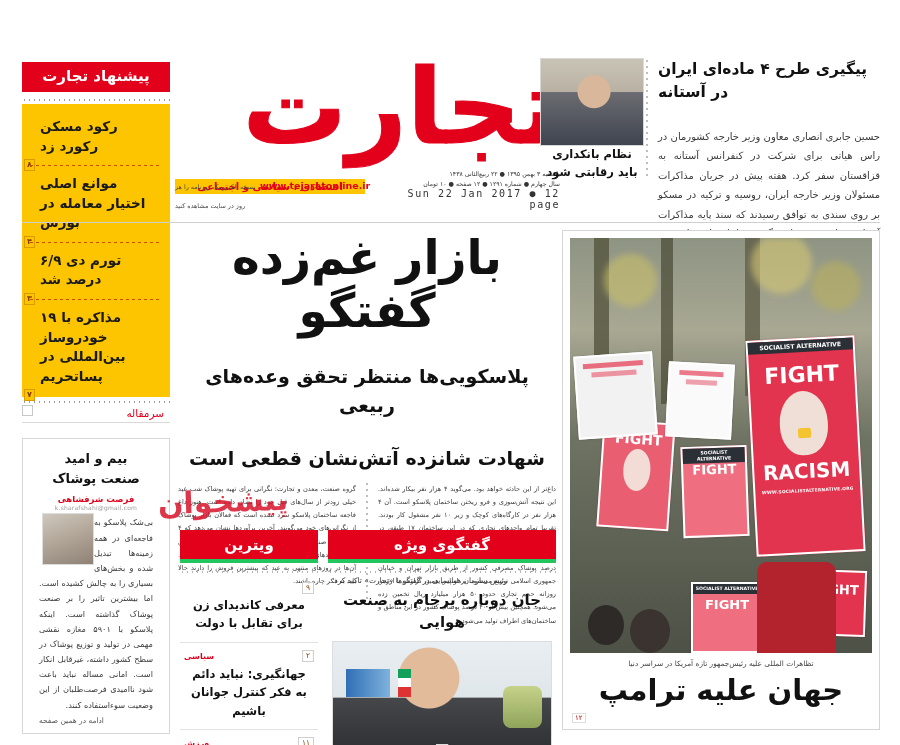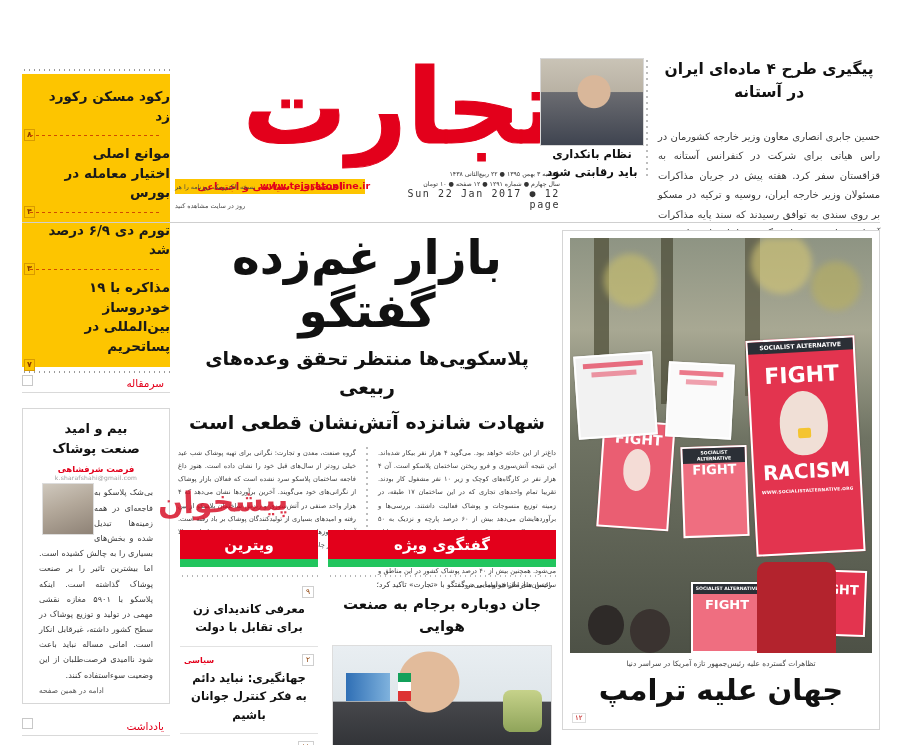--- a/index.html
+++ b/index.html
@@ -32,22 +32,22 @@
   #promo-wrap:before, #promo-wrap:after {
     content:''; position:absolute; left:0; right:0; height:3px;
     background-image: radial-gradient(circle, #9a9a9a 0.8px, transparent 1px);
     background-size: 5px 4px;
   }
   #promo-wrap:before { top:0; } #promo-wrap:after { bottom:0; }
 
   .promo-box { background:#fdc500; padding: 4px 0 2px; position: relative; }
   .promo-item {
     position: relative;
-    padding: 9px 0 9px 18px;
-    text-align: right;
+    padding: 9px 12px 9px 18px;
+    text-align: left;
     font-size: 13.5px; font-weight: bold; color:#1a1a1a; line-height: 1.45;
   }
   .promo-item + .promo-item:before {
     content:''; position:absolute; top:0; left:8px; right:8px; height:1px;
     background-image: repeating-linear-gradient(to right,#d14b00 0 3px,transparent 3px 6px);
     background-size:6px 1px;
   }
   .promo-pg {
     position: absolute; left: 2px; bottom: -6px;
     font-size: 8px; color:#8a3b00; background:#fdc500;
@@ -83,45 +83,45 @@
     position:absolute; left:0; bottom:26px; width:190px; background:#fdc500;
     color:#e3001b; font-size:10px; font-weight:bold; text-align:center; padding:2px 4px; letter-spacing:.5px;
   }
   .mast-url { position:absolute; left:0; bottom:8px; width:205px; text-align:left; }
   .mast-url .u { font-size:9.5px; font-weight:bold; color:#e3001b; font-family:"DejaVu Sans", sans-serif; }
   .mast-url .t { font-size:6.4px; color:#444; }
 
   
   #toprow { position:absolute; left:540px; top:58px; width:340px; height:160px; }
   #topstory { position:absolute; right:0; top:0; width:222px; }
-  #topstory h2 { font-size:15.5px; font-weight:bold; text-align:center; color:#111; line-height:1.5; }
+  #topstory h2 { font-size:15.5px; font-weight:bold; text-align:left; color:#111; line-height:1.5; }
   #topstory p { font-size:10px; line-height:1.95; color:#3a3a3a; text-align:justify; margin-top:22px; }
   #topstory .pg { font-size:7px; color:#666; text-align:left; margin-top:2px;}
   #topfig { position:absolute; left:0; top:0; width:104px; }
   #topfig .ph { width:104px; height:88px; border:1px solid #d8d8d8; }
   #topfig h3 { font-size:11.5px; font-weight:bold; text-align:center; line-height:1.55; color:#111; }
 
   .rulefull { position:absolute; left:22px; right:20px; height:1px; background:#cfcfcf; }
 
   
   #lead { position:absolute; left:178px; top:228px; width:378px; }
   .kicker { font-size:10px; text-align:center; color:#222; font-weight:bold; }
   .kicker b { color:#e3001b; }
   .lead-h1 { font-size:47px; font-weight:bold; text-align:center; color:#111; line-height:1.12; letter-spacing:-1.5px; margin-top:4px;}
-  .lead-h2 { font-size:19px; font-weight:bold; text-align:center; color:#111; line-height:1.5; margin-top:7px; letter-spacing:-.4px;}
+  .lead-h2 { font-size:19px; font-weight:bold; text-align:center; color:#111; line-height:1.5; margin-top:25px; letter-spacing:-.4px;}
   .lead-body { display:flex; gap:10px; margin-top:10px; }
   .lead-col { flex:1; font-size:6.6px; line-height:2.0; color:#3b3b3b; text-align:justify; }
 
   
   #watermark { position:absolute; left:128px; top:484px; width:190px; height:62px; pointer-events:none; z-index:40; }
   #wm-fa { font-size:30px; font-weight:bold; color:#d8122a; opacity:.85; text-align:center; letter-spacing:-2px; transform:rotate(-2deg); }
   #wm-en { font-size:17px; font-weight:bold; font-style:italic; color:#2b2b2b; text-align:center; margin-top:-4px; letter-spacing:-.5px; }
 
   
-  .sec-head { background:#e3001b; color:#fff; text-align:center; font-weight:bold; font-size:15px; padding:6px 0 5px; border-bottom:8px solid #22c55e; }
+  .sec-head { background:#e3001b; color:#fff; text-align:center; font-weight:bold; font-size:15px; padding:6px 0 5px; border-bottom:4px solid #22c55e; }
 
   
   #vitrin { position:absolute; left:180px; top:530px; width:138px; }
   #vitrin-list { margin-top:7px; position:relative; padding: 4px 0; }
   #vitrin-list:before, #vitrin-list:after {
     content:''; position:absolute; left:0; right:0; height:3px;
     background-image: radial-gradient(circle, #b5b5b5 0.8px, transparent 1px);
     background-size: 5px 4px;
   }
   #vitrin-list:before{top:0;} #vitrin-list:after{bottom:0;}
@@ -134,21 +134,21 @@
 
   
   #goftogoo { position:absolute; left:328px; top:530px; width:228px; }
   #gof-inner { margin-top:7px; position:relative; padding:6px 4px; }
   #gof-inner:before, #gof-inner:after {
     content:''; position:absolute; left:0; right:0; height:3px;
     background-image: radial-gradient(circle, #b5b5b5 0.8px, transparent 1px);
     background-size: 5px 4px;
   }
   #gof-inner:before{top:0;} #gof-inner:after{bottom:0;}
-  .gof-kicker { font-size:7.5px; text-align:right; color:#333; }
+  .gof-kicker { font-size:7.5px; text-align:left; color:#333; }
   .gof-title { font-size:15px; font-weight:bold; text-align:center; line-height:1.45; margin-top:5px; color:#111;}
   .gof-ph { width:100%; height:108px; margin-top:7px; border:1px solid #ddd; position:relative; overflow:hidden;}
   .gof-pg { position:absolute; left:50%; transform:translateX(-50%); bottom:-6px; font-size:7px; color:#a00; background:#fff; border:1px solid #ddd; padding:0 3px;}
 
   
   #feature { position:absolute; left:562px; top:230px; width:318px; height:500px; border:1px solid #d5d5d5; background:#fff; padding:7px; }
   #feature-ph { width:100%; height:415px; position:relative; overflow:hidden; background:#cfd3cf; }
   #feature-cap { font-size:7.4px; text-align:center; color:#444; margin-top:6px; }
   #feature-h1 { font-size:29px; font-weight:bold; text-align:center; color:#111; margin-top:5px; letter-spacing:-1px;}
   #feature-pg { position:absolute; left:9px; bottom:6px; font-size:7px; color:#b00; border:1px solid #ddd; padding:0 2px;}
@@ -160,20 +160,21 @@
   .head-blob { position:absolute; border-radius:50%; background:#2e2a28; }
   .tree { position:absolute; background:#6c6a56; }
 </style>
 </head>
 <body>
 
 <div id="page">
 
   <div id="sidebar">
 
+    <div class="sb-head fa">پیشنهاد تجارت</div>
 
     <div id="promo-wrap">
       <div class="promo-box">
         <div class="promo-item fa">
           <span>رکود مسکن رکورد زد</span>
           <span class="promo-pg">۸</span>
         </div>
         <div class="promo-item fa">
           <span>موانع اصلی<br>اختیار معامله در بورس</span>
           <span class="promo-pg">۴</span>
@@ -354,18 +355,18 @@
       </div>
 
       <div class="pl" style="left:32%;top:30%;width:22%;height:18%;background:#fafafa;transform:rotate(3deg);">
         <div style="margin:6px auto 0;width:70%;height:5px;background:#e3344f;opacity:.65;"></div>
         <div style="margin:4px auto 0;width:50%;height:5px;background:#e3344f;opacity:.45;"></div>
       </div>
 
       <div style="position:absolute;left:62%;bottom:0;width:26%;height:22%;background:#b3232d;border-radius:10px 10px 0 0;"></div>
     </div>
 
-    <div id="feature-cap" class="fa">تظاهرات گسترده علیه رئیس‌جمهور تازه آمریکا در سراسر دنیا</div>
+    <div id="feature-cap" class="fa">تظاهرات المللی علیه رئیس‌جمهور تازه آمریکا در سراسر دنیا</div>
     <div id="feature-h1" class="fa">جهان علیه ترامپ</div>
     <div id="feature-pg">۱۲</div>
   </div>
 
 </div>
 
 </body></html>

